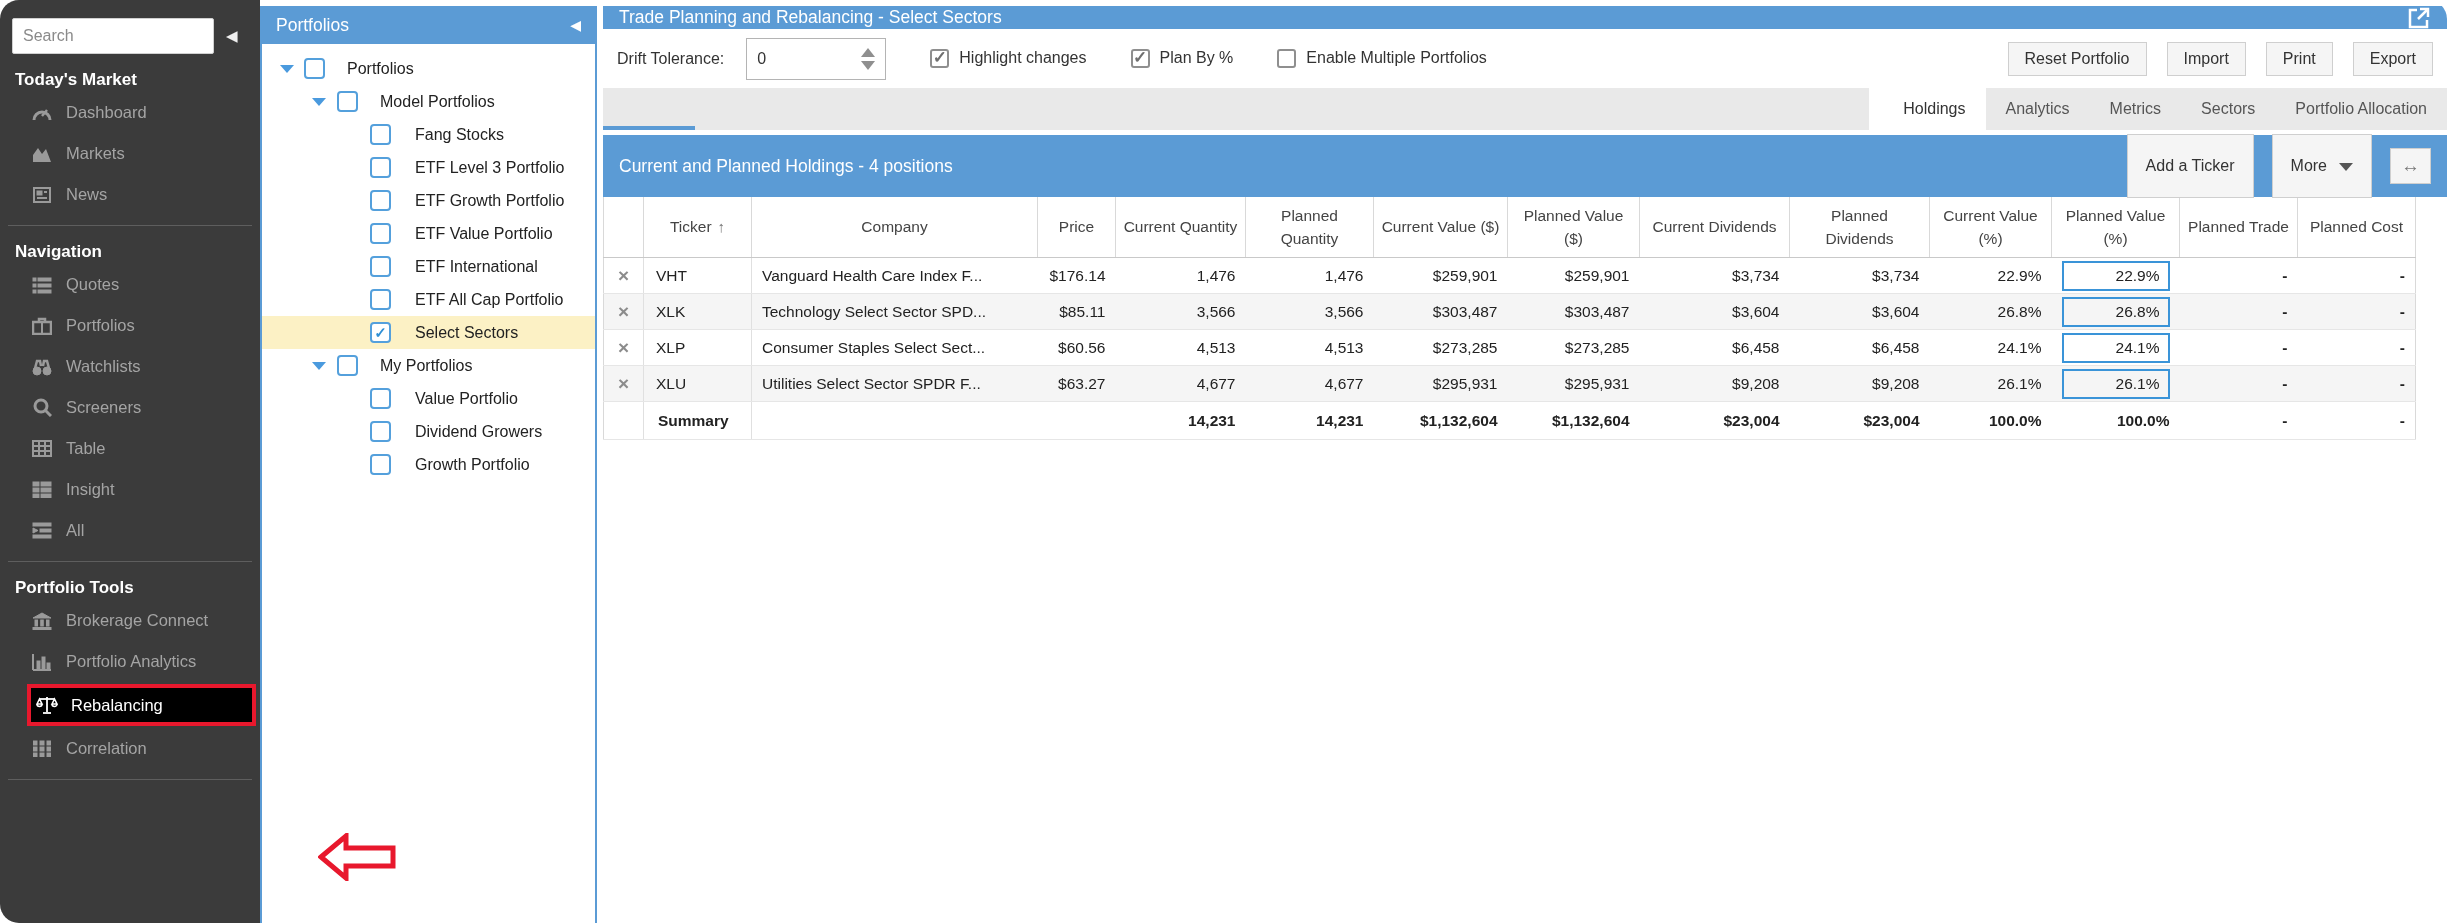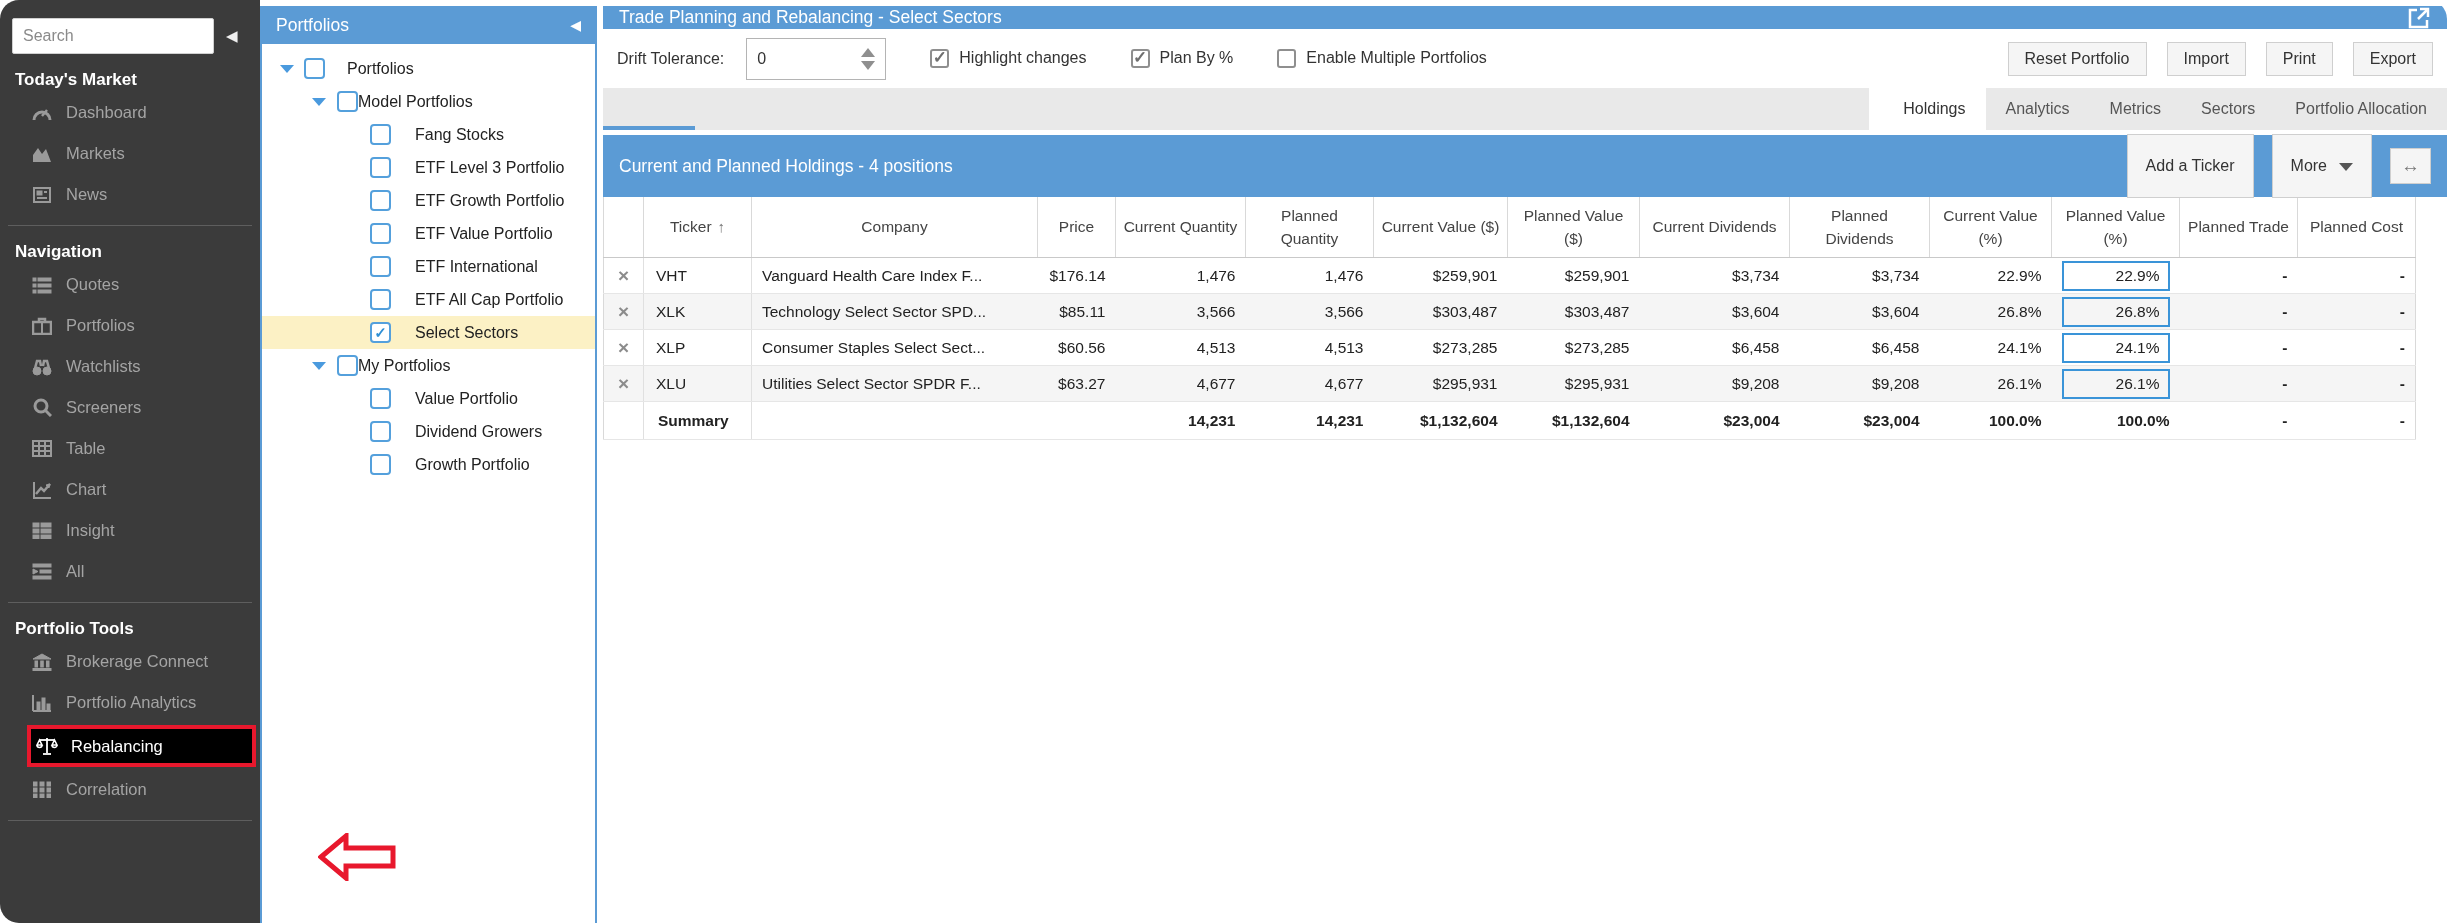--- a/index.html
+++ b/index.html
@@ -23,21 +23,21 @@
   
   .tree-panel{position:absolute; left:260px; top:6px; width:337px; height:917px; background:#fff; border-left:2px solid #5b9bd5; border-right:2px solid #5b9bd5; box-sizing:border-box;}
   .panel-header{height:38px; background:#5b9bd5; color:#fff; display:flex; align-items:center; justify-content:space-between; padding:0 14px; font-size:17.5px;}
   .panel-collapse{font-size:14px; cursor:pointer;}
   .tree{padding-top:8px;}
   .tree-row{display:flex; align-items:center; height:33px; font-size:16px; color:#222; position:relative; cursor:pointer;}
   .tree-row.selected{background:#fcf1c5;}
   .tri{width:0; height:0; border-left:7px solid transparent; border-right:7px solid transparent; border-top:8px solid #4a9ade; margin-right:0;}
   .tcb{width:17px; height:17px; border:2px solid #54a0dc; border-radius:4px; background:#fff; box-sizing:content-box; display:flex; align-items:center; justify-content:center; font-size:15px; color:#2e8fd4; font-weight:bold;}
   .lvl0 .tri{margin-left:18px;} .lvl0 .tcb{margin-left:10px;} .lvl0 .tlabel{margin-left:22px;}
-  .lvl1 .tri{margin-left:50px;} .lvl1 .tcb{margin-left:11px;} .lvl1 .tlabel{}
+  .lvl1 .tri{margin-left:50px;} .lvl1 .tcb{margin-left:11px;} .lvl1 .tlabel{margin-left:22px;}
   .lvl2 .tcb{margin-left:108px;} .lvl2 .tlabel{margin-left:24px;}
 
   
   .main{position:absolute; left:603px; top:6px; width:1844px; height:917px; background:#fff;}
   .main-titlebar{height:23px; background:#5b9bd5; color:#fff; font-size:17.5px; display:flex; align-items:center; justify-content:space-between; padding:0 16px;}
   .toolbar{height:59px; display:flex; align-items:center; padding-left:14px;}
   .toolbar .lbl{font-size:16px; color:#333;}
   .spinner{margin-left:22px; width:140px; height:42px; border:1px solid #b4b4b4; display:flex; align-items:center; box-sizing:border-box;}
   .spinner input{border:none; outline:none; width:96px; font-size:16px; padding-left:10px; color:#333; font-family:"Liberation Sans",sans-serif;}
   .spin-arrows{display:flex; flex-direction:column; gap:4px; margin-left:6px;}
@@ -175,30 +175,20 @@
       <span class="ic">
           <svg width="20" height="17" viewBox="0 0 20 17">
             <rect x="1" y="1" width="18" height="15" fill="none" stroke-width="2"></rect>
             <line x1="1" y1="6" x2="19" y2="6" stroke-width="2"></line>
             <line x1="1" y1="11" x2="19" y2="11" stroke-width="2"></line>
             <line x1="7" y1="1" x2="7" y2="16" stroke-width="2"></line>
             <line x1="13" y1="1" x2="13" y2="16" stroke-width="2"></line>
           </svg>
         </span>
       <span class="side-label">Table</span>
-    </div>
-    <div class="side-item">
-      <span class="ic">
-          <svg width="20" height="18" viewBox="0 0 20 18">
-            <path d="M2 1 V17 H19" fill="none" stroke-width="2"></path>
-            <path d="M4 13 L9 7 L12 10 L18 3" fill="none" stroke-width="2.5"></path>
-            <path d="M18 3 l-4 1 3 3 z"></path>
-          </svg>
-        </span>
-      <span class="side-label">Chart</span>
     </div>
     <div class="side-item">
       <span class="ic">
           <svg width="20" height="17" viewBox="0 0 20 17">
             <rect x="1" y="1" width="6" height="4"></rect>
             <rect x="9" y="1" width="10" height="4"></rect>
             <rect x="1" y="7" width="6" height="4"></rect>
             <rect x="9" y="7" width="10" height="4"></rect>
             <rect x="1" y="13" width="6" height="4"></rect>
             <rect x="9" y="13" width="10" height="4"></rect>

